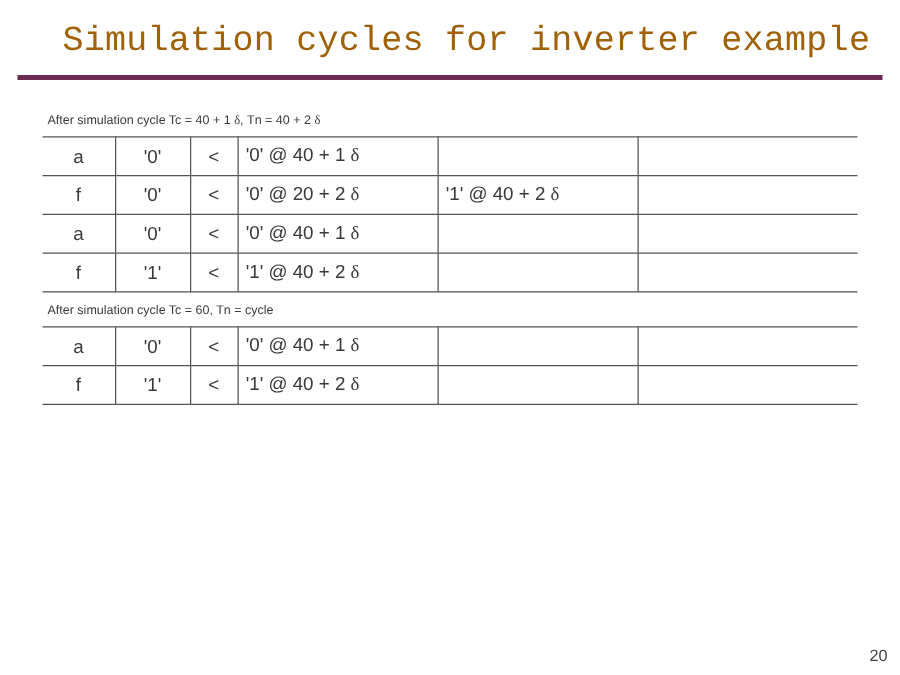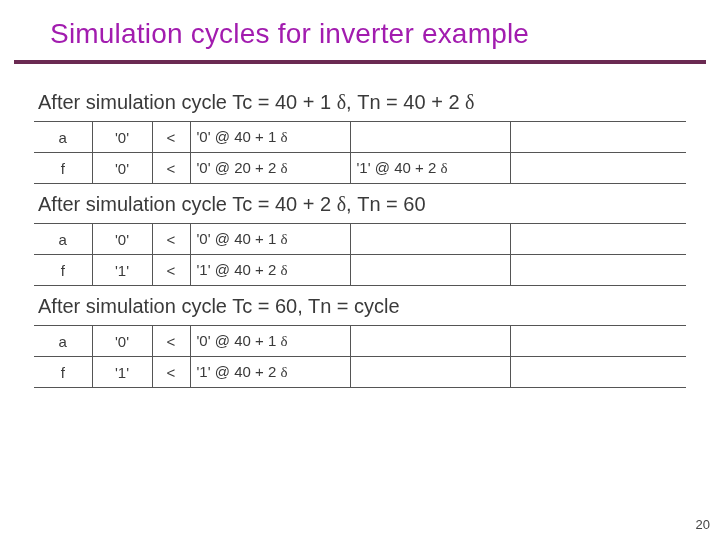--- a/index.html
+++ b/index.html
@@ -16,23 +16,24 @@
     position: relative;
     width: 720px;
     height: 540px;
     box-sizing: border-box;
   }
   .title {
     position: absolute;
     top: 18px;
     left: 50px;
     font-size: 28px;
-    color: #a21caf;
+    color: #a16207;
     font-weight: 400;
     letter-spacing: 0.2px;
+    font-family: Liberation Mono, monospace;
   }
   .rule {
     position: absolute;
     top: 60px;
     left: 14px;
     width: 692px;
     height: 4px;
     background: #6b2a52;
   }
   .tablewrap {
@@ -61,21 +62,21 @@
     vertical-align: middle;
     white-space: nowrap;
     color: #3a3a3a;
   }
   tr td:first-child { border-left: none; }
   tr td:last-child  { border-right: none; }
   tr.hdr td {
     border-left: none !important;
     border-right: none !important;
     padding: 9px 4px 7px 4px;
-    font-size: 20px;
+    font-size: 10px;
   }
   tr.toprow td { border-top: 1px solid #555; }
   tr.first td { border-top: none; }
   td.center { text-align: center; }
   .delta { font-family: 'Times New Roman', serif; }
   .pagenum {
     position: absolute;
     bottom: 8px;
     right: 10px;
     font-size: 13px;
@@ -112,23 +113,20 @@
             <td></td>
           </tr>
           <tr>
             <td class="center">f</td>
             <td class="center">'0'</td>
             <td class="center">&lt;</td>
             <td>'0' @ 20 + 2 <span class="delta">δ</span></td>
             <td>'1' @ 40 + 2 <span class="delta">δ</span></td>
             <td></td>
           </tr>
-          <tr class="hdr">
-            <td colspan="6">After simulation cycle Tc = 40 + 2 <span class="delta">δ</span>, Tn = 60</td>
-          </tr>
           <tr class="toprow">
             <td class="center">a</td>
             <td class="center">'0'</td>
             <td class="center">&lt;</td>
             <td>'0' @ 40 + 1 <span class="delta">δ</span></td>
             <td></td>
             <td></td>
           </tr>
           <tr>
             <td class="center">f</td>

